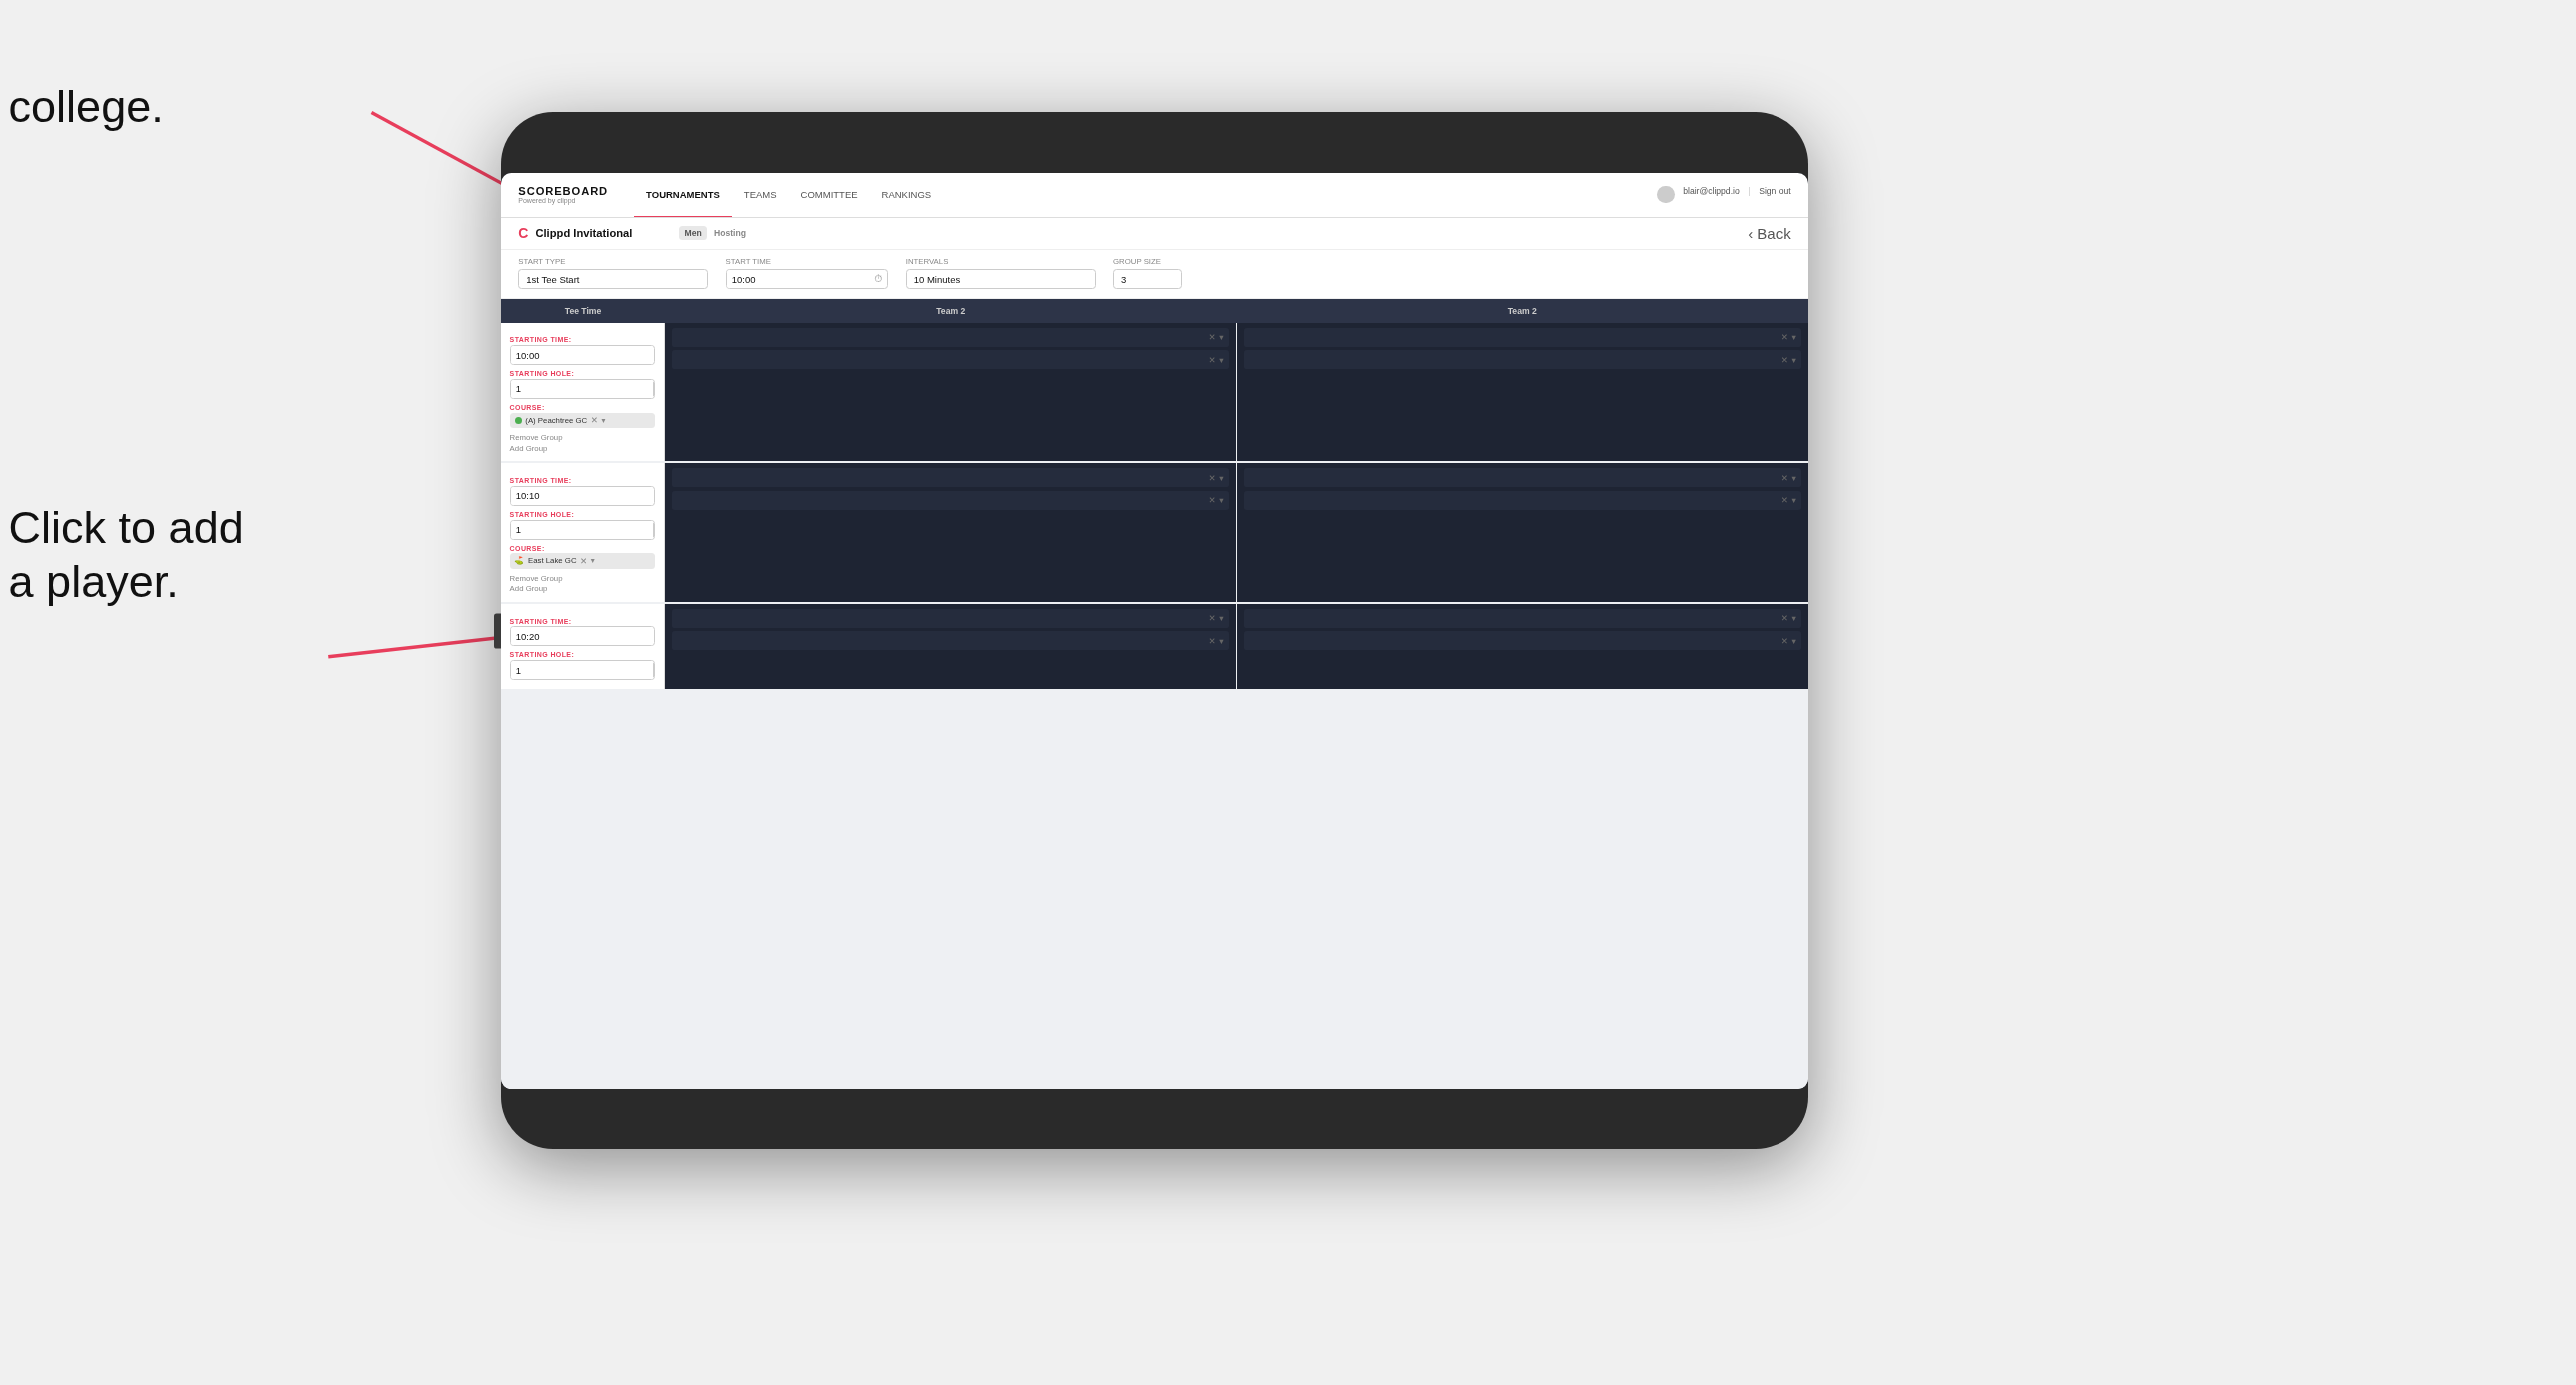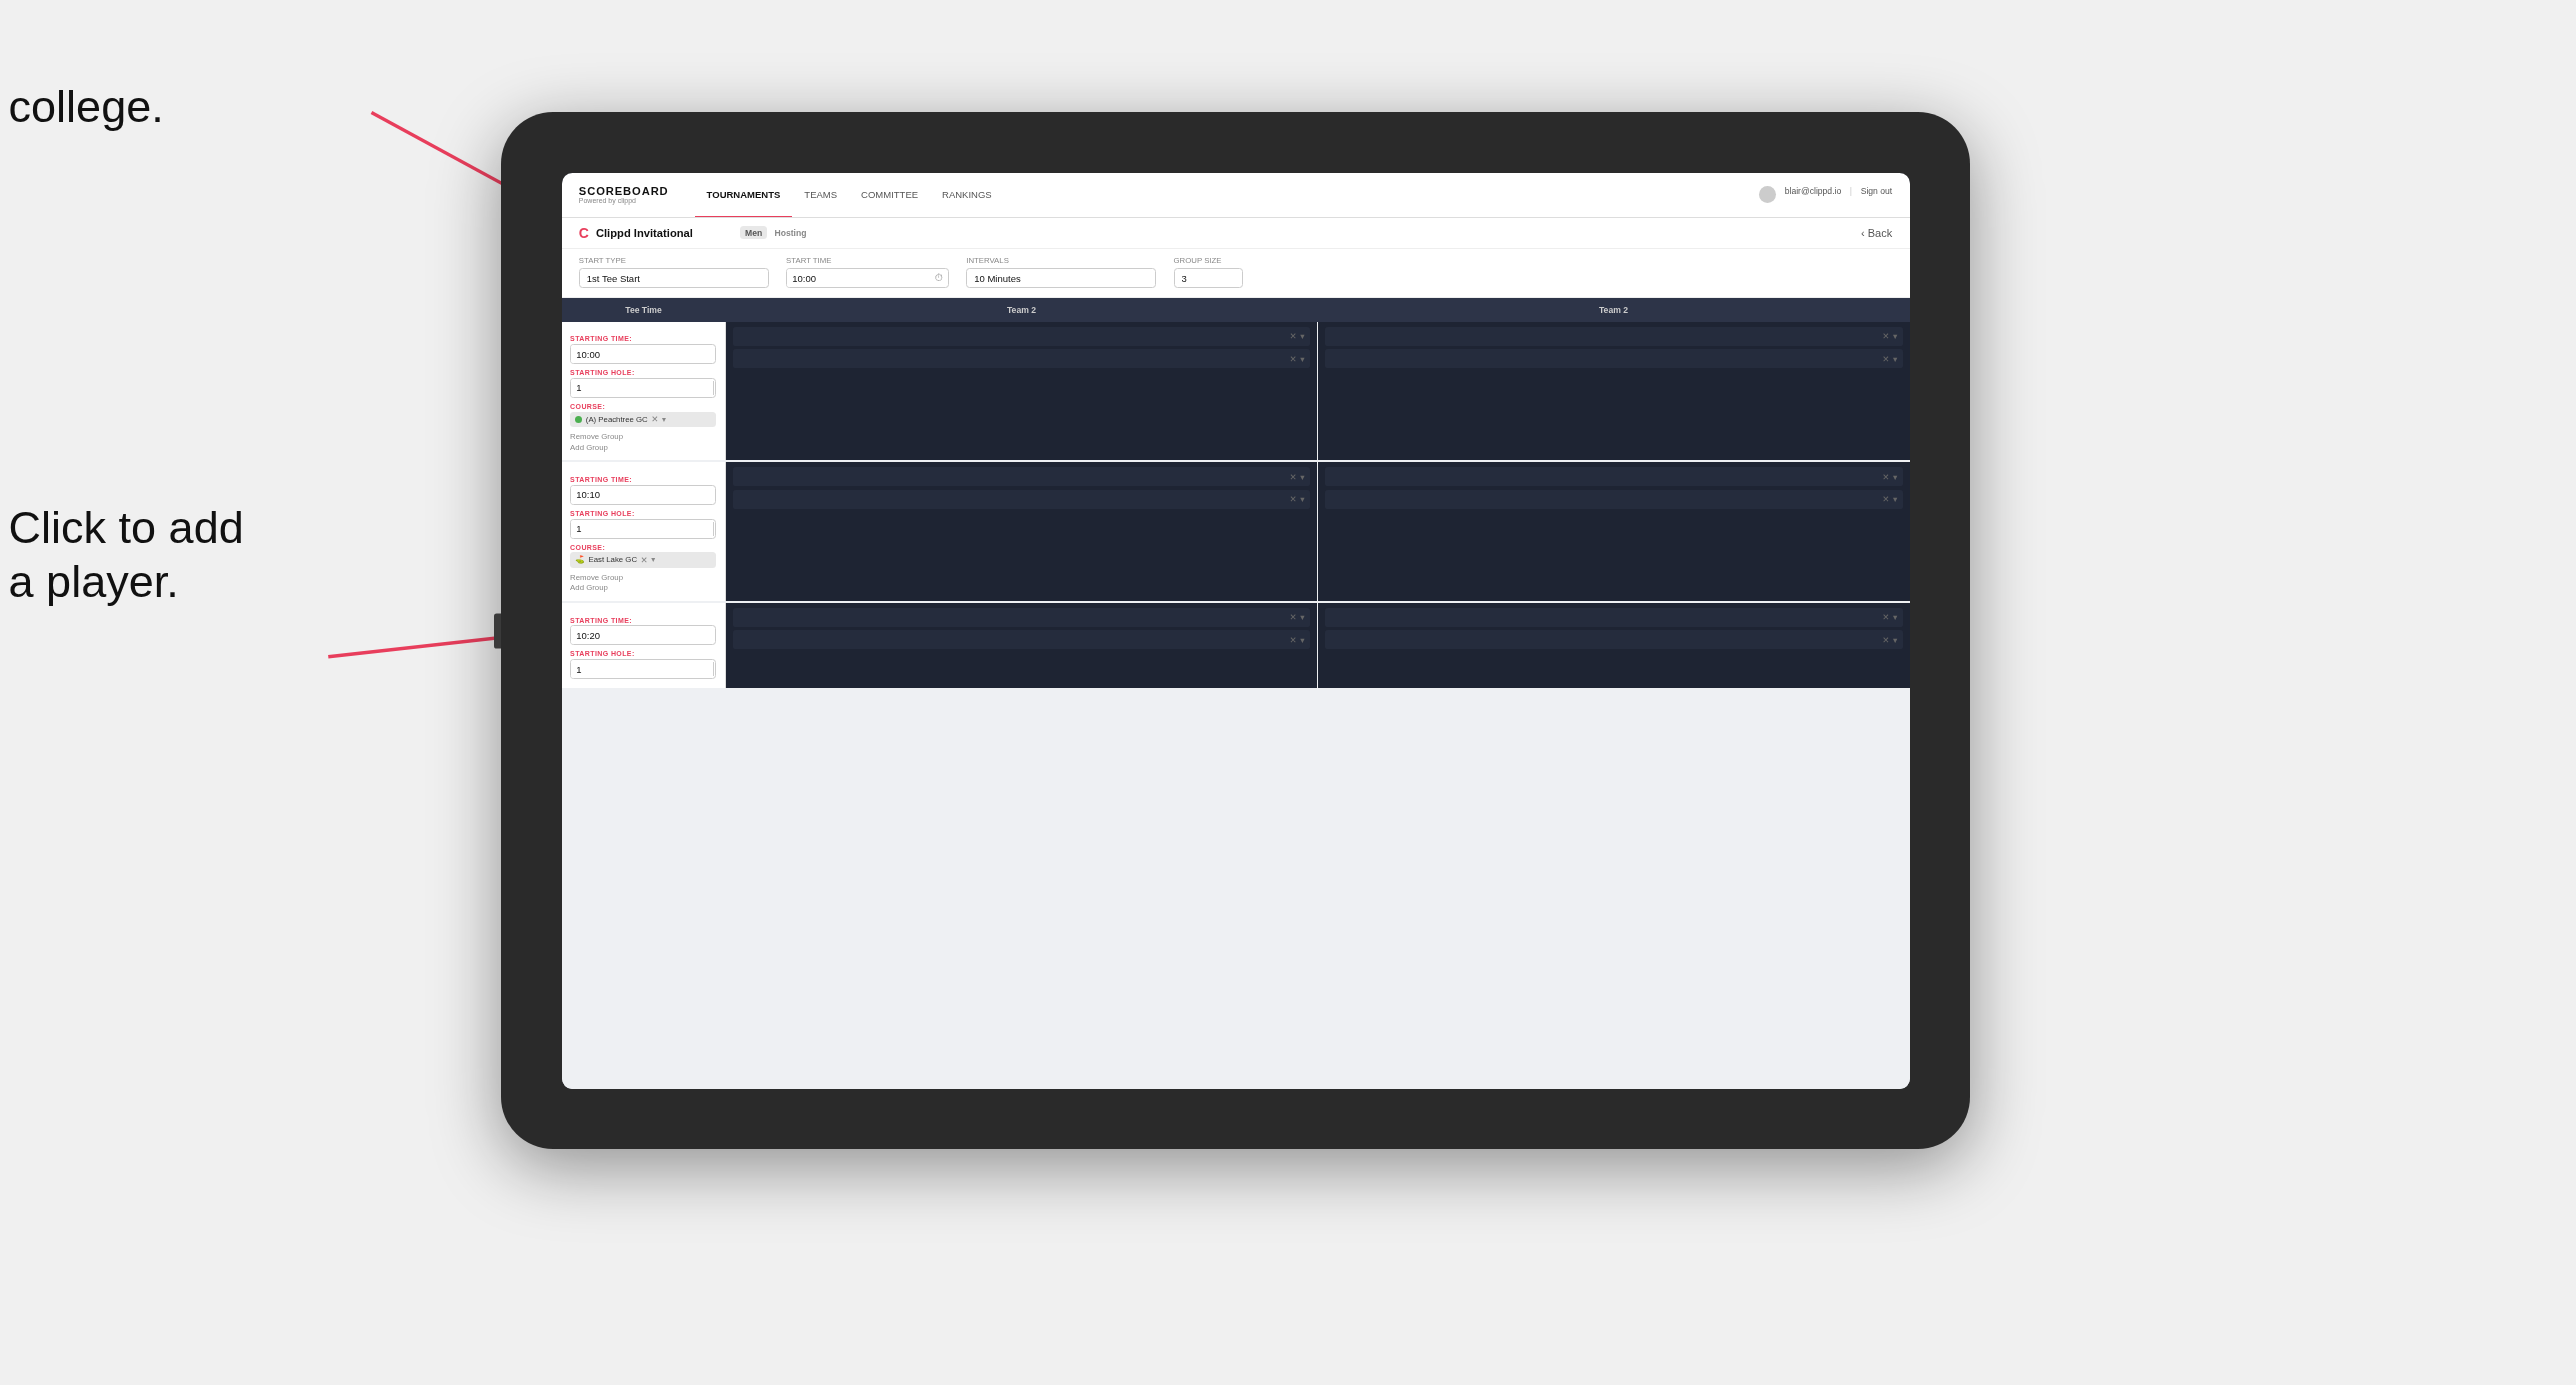--- a/index.html
+++ b/index.html
@@ -30,21 +30,21 @@
       width: 2576px;
       height: 1386px;
       pointer-events: none;
     }
 
     
     .tablet-shell {
       position: absolute;
       top: 112px;
       left: 501px;
-      width: 1469px;
+      width: 1307px;
       height: 1037px;
       background: #2a2a2a;
       border-radius: 52px;
       box-shadow: 0 17.3px 69px rgba(0,0,0,0.4);
       display: flex;
       align-items: center;
       justify-content: center;
     }
     .tablet-screen {
       width: 1348px;
@@ -142,21 +142,21 @@
       padding: 1.7px 5.2px;
       font-size: 8.6px;
       color: #555;
       margin-left: 40px;
     }
     .hosting-badge {
       font-size: 8.6px;
       color: #888;
     }
     .back-btn {
-      font-size: 11px;
+      font-size: 15px;
       color: #555;
       cursor: pointer;
     }
 
     
     .controls-row {
       background: #fff;
       padding: 7px 17.3px 8.6px;
       display: flex;
       gap: 17.3px;

